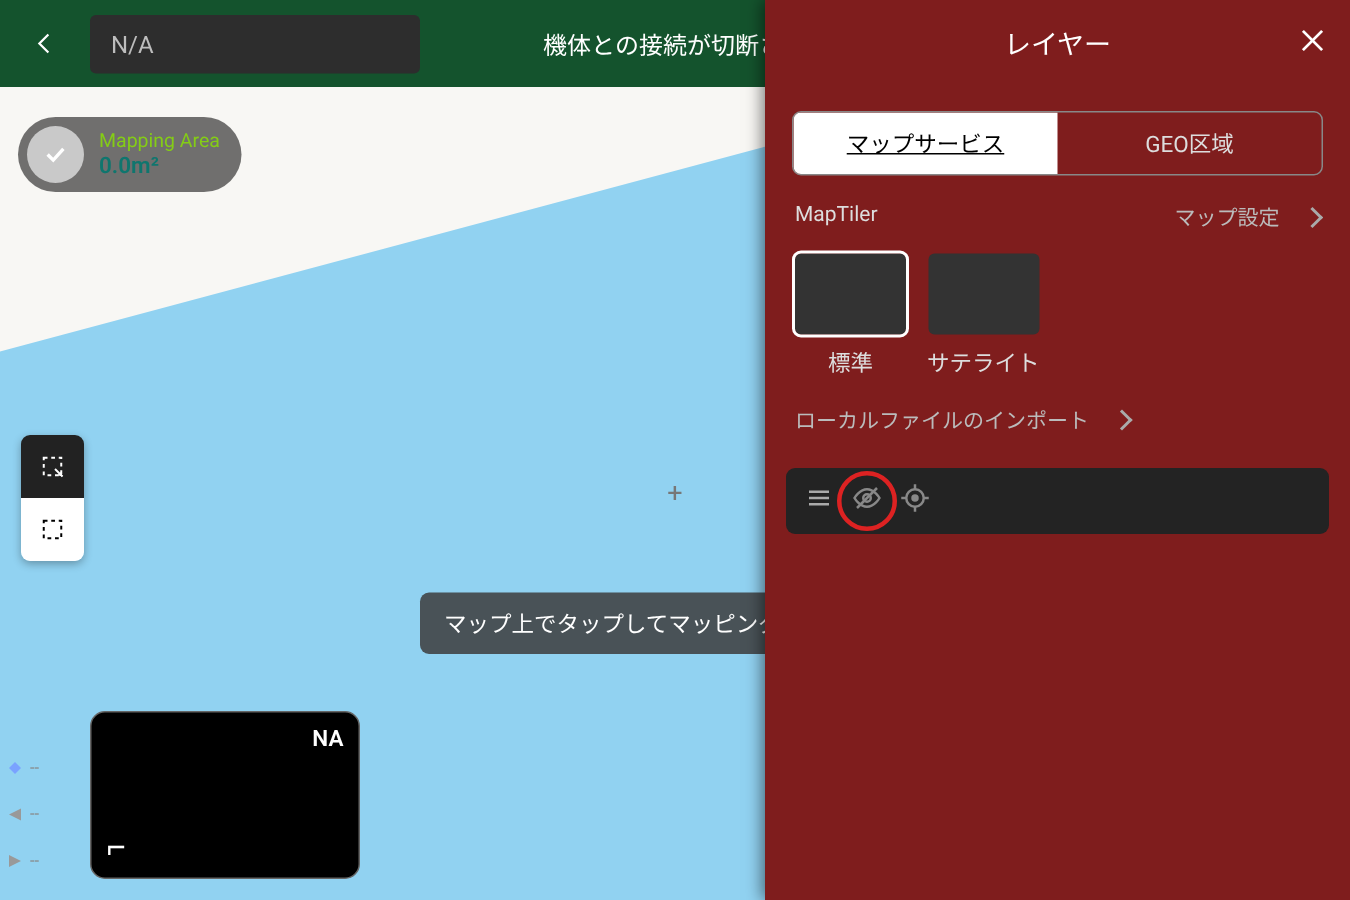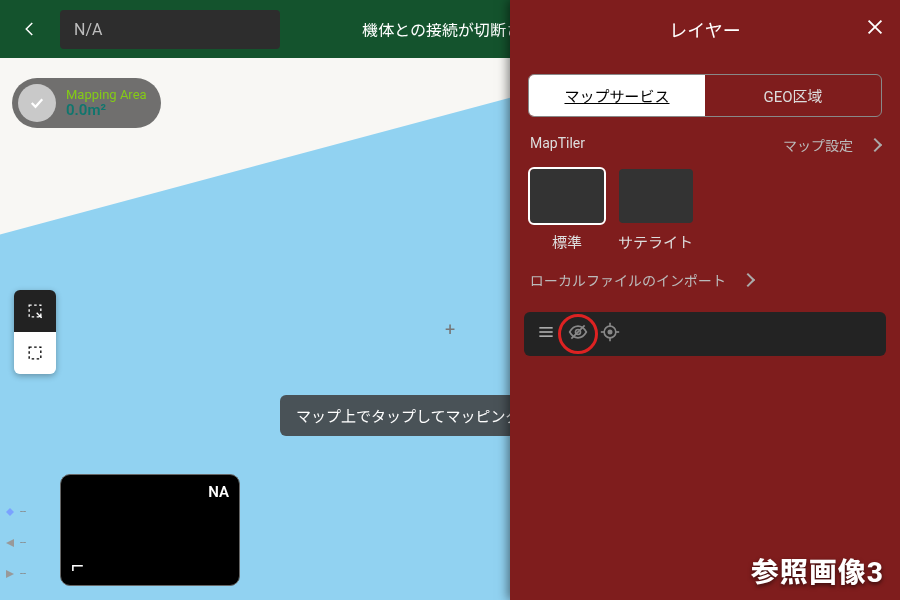--- a/index.html
+++ b/index.html
@@ -213,14 +213,13 @@
             <line x1="12" y1="1" x2="12" y2="5"></line>
             <line x1="12" y1="19" x2="12" y2="23"></line>
             <line x1="1" y1="12" x2="5" y2="12"></line>
             <line x1="19" y1="12" x2="23" y2="12"></line>
           </svg>
       </div>
       <div class="red-circle"></div>
     </div>
   </div>
 
-  <div class="watermark">参照画像3</div>
 </div>
 
 </body></html>

